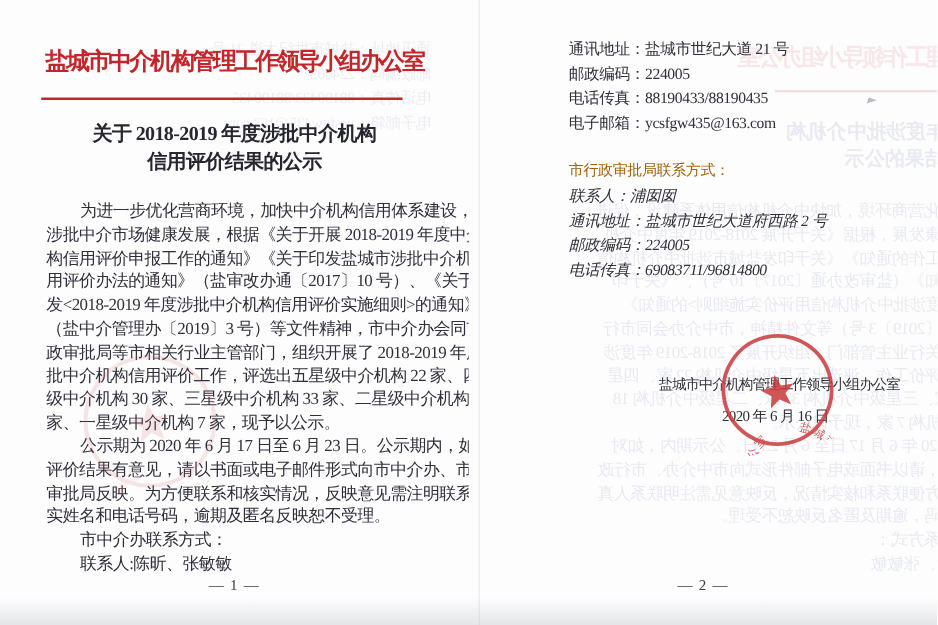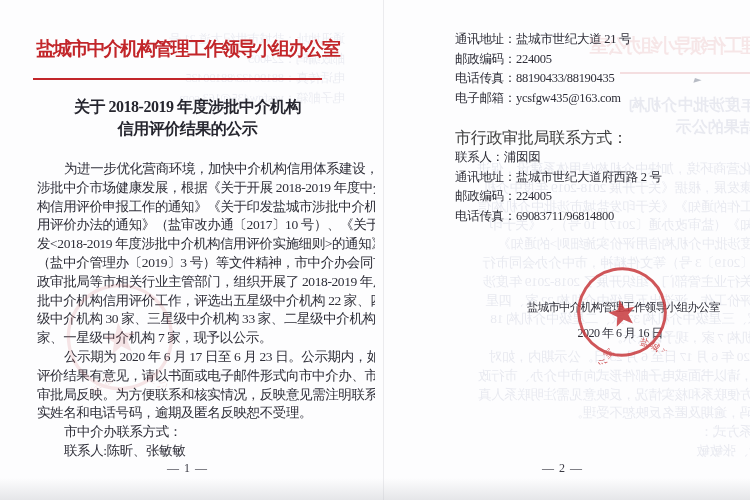--- a/index.html
+++ b/index.html
@@ -29,23 +29,23 @@
   .bl.ns{text-align-last:left;}
 
   .pagenum{position:absolute;top:461px;left:0;width:375px;text-align:center;
         font-size:12px;color:#3a3a44;letter-spacing:1px;}
   .pagenum.p2{width:355px;left:10px;}
 
   
   .contact{position:absolute;left:80px;font-size:12.5px;color:#2e2e38;}
   .cl{height:19.5px;line-height:19.5px;white-space:nowrap;letter-spacing:-0.3px;}
   .contact.block1{top:30px;}
-  .heading2{position:absolute;left:80px;top:128px;font-size:16px;color:#404040;
+  .heading2{position:absolute;left:80px;top:128px;font-size:12px;color:#a16207;
         white-space:nowrap;letter-spacing:-0.3px;}
-  .contact.block2{top:148px;}
+  .contact.block2{top:148px;font-style:italic;}
   .signature{position:absolute;left:152px;top:300px;font-size:11.5px;color:#2e2e38;
         letter-spacing:-0.8px;white-space:nowrap;}
   .docdate{position:absolute;left:183px;top:325px;width:105px;text-align:right;
         font-size:12px;color:#2e2e38;white-space:nowrap;letter-spacing:-0.5px;}
 
   
   .seal{position:absolute;left:200px;top:265px;width:94px;height:94px;
         color:#c8393d;opacity:.85;transform:rotate(-12deg);}
   .ghost-seal{position:absolute;left:64px;top:281px;width:112px;height:112px;
         color:#cc5458;opacity:.14;transform:scaleX(-1) rotate(8deg);}

